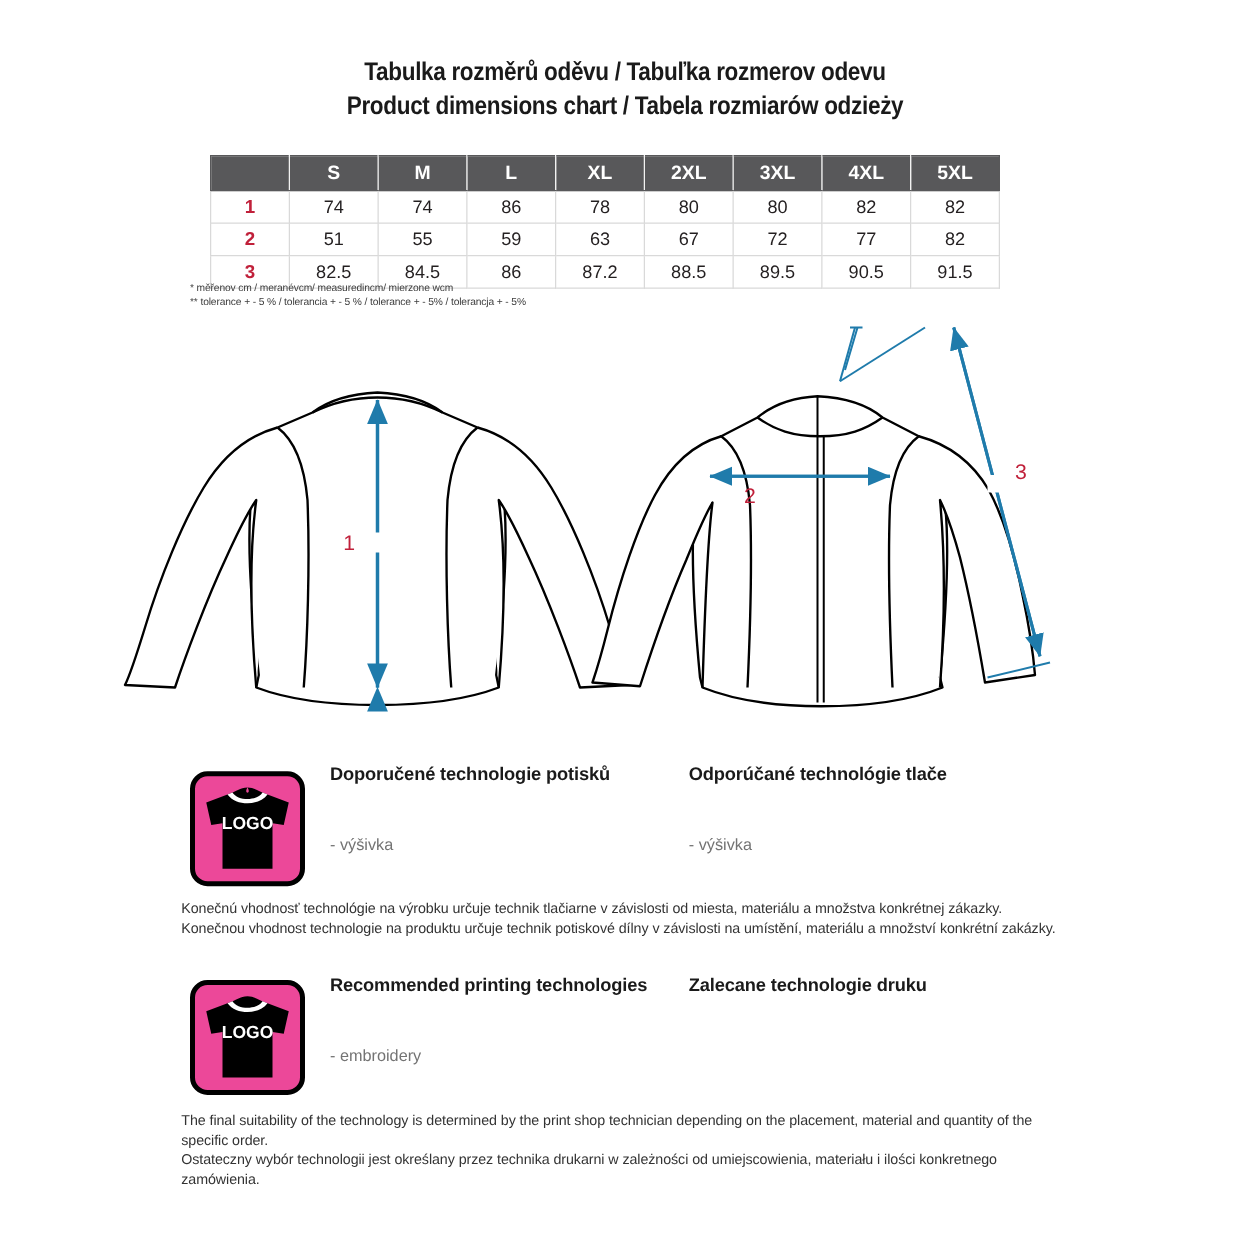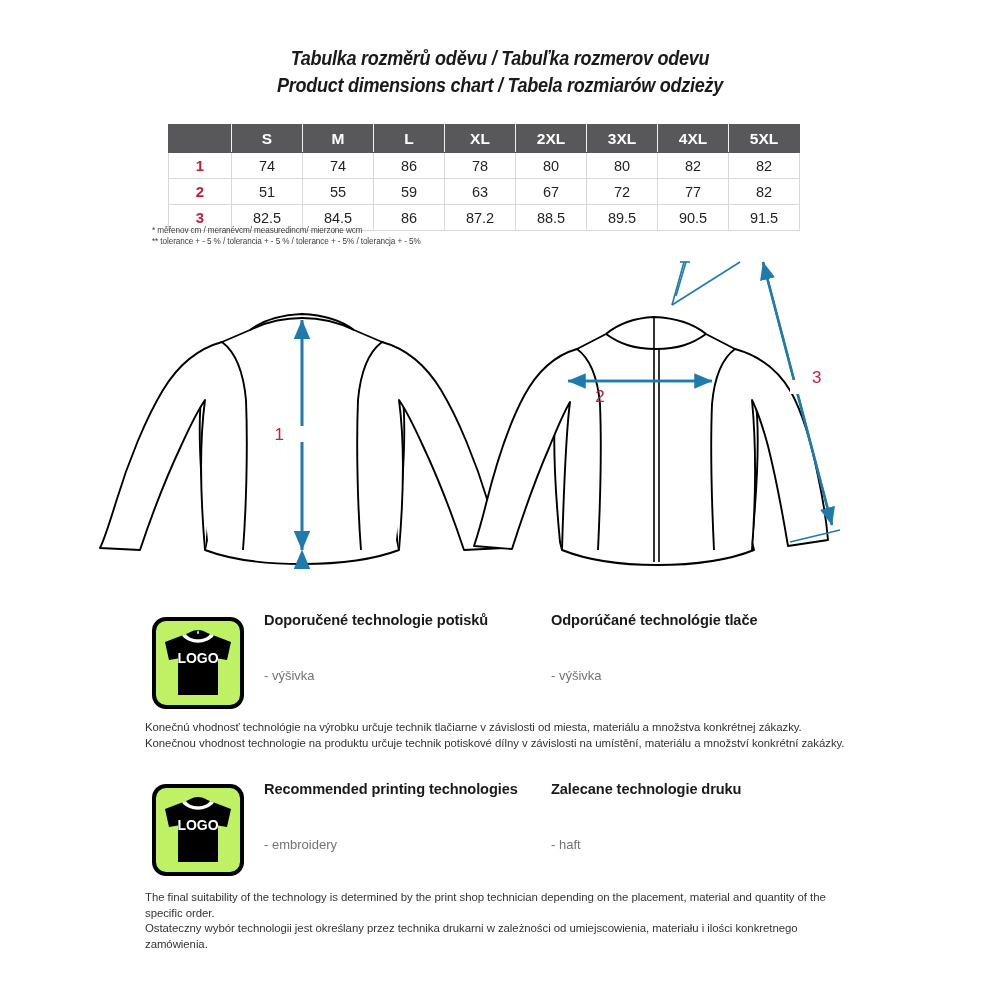--- a/index.html
+++ b/index.html
@@ -16,21 +16,20 @@
     overflow: hidden;
   }
 
   
   .titles {
     position: absolute;
     top: 44px;
     left: 0;
     width: 1000px;
     text-align: center;
-    font-style: italic;
   }
   .title-line {
     font-family: "Liberation Sans", sans-serif;
     font-weight: bold;
     font-size: 20.5px;
     letter-spacing: -0.3px;
     line-height: 27px;
     color: #1a1a1a;
     transform: scaleX(0.88);
   }
@@ -101,21 +100,21 @@
     position: absolute;
     width: 92px;
     height: 92px;
   }
   .tee-icon .frame {
     width: 100%;
     height: 100%;
     border: 4px solid #000000;
     border-radius: 14px;
     box-sizing: border-box;
-    background: #bef264;
+    background: #ec4899;
     position: relative;
   }
   .head-col {
     position: absolute;
     font-size: 14.5px;
     line-height: 20px;
   }
   .head-col .h {
     font-weight: bold;
     color: #1a1a1a;
@@ -345,21 +344,20 @@
   </div>
 </div>
 
 <div class="head-col" style="left:264px; top:779px; width:280px;">
   <div class="h">Recommended printing technologies</div>
   <div class="sub">- embroidery</div>
 </div>
 
 <div class="head-col" style="left:551px; top:779px; width:300px;">
   <div class="h">Zalecane technologie druku</div>
-  <div class="sub">- haft</div>
 </div>
 
 <div class="para" style="top:890px;">
   <div>The final suitability of the technology is determined by the print shop technician depending on the placement, material and quantity of the</div>
   <div>specific order.</div>
   <div>Ostateczny wybór technologii jest określany przez technika drukarni w zależności od umiejscowienia, materiału i ilości konkretnego</div>
   <div>zamówienia.</div>
 </div>
 
 </body></html>

